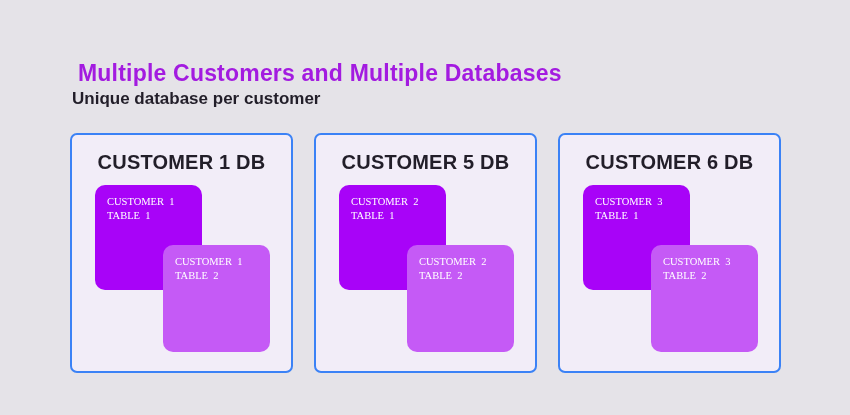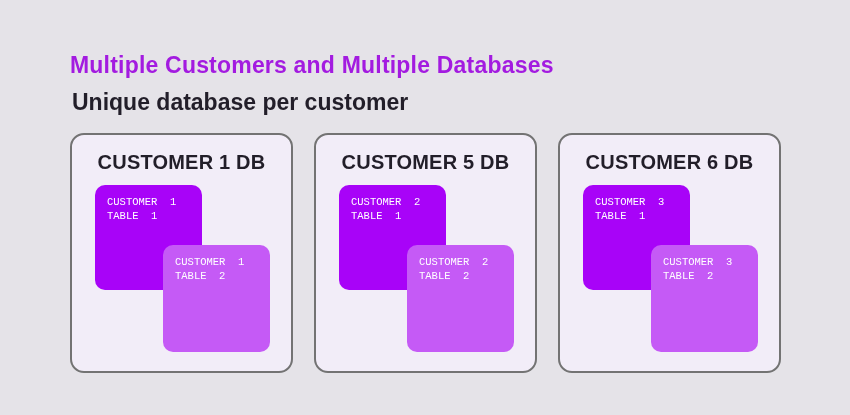--- a/index.html
+++ b/index.html
@@ -15,66 +15,66 @@
   }
   .page {
     position: relative;
     width: 850px;
     height: 415px;
   }
   .page-title {
     position: absolute;
     left: 70px;
     top: 52px;
-    margin: 0;
+    margin: 8px;
     font-size: 23px;
     font-weight: 800;
     letter-spacing: 0.2px;
     color: #a31be0;
   }
   .page-subtitle {
     position: absolute;
     left: 72px;
     top: 89px;
     margin: 0;
-    font-size: 23px;
+    font-size: 17px;
     font-weight: 700;
     color: #221e29;
   }
   .cards-row {
     position: absolute;
     left: 70px;
     top: 133px;
     display: flex;
     gap: 21px;
   }
   .db-card {
     position: relative;
     width: 219px;
     height: 236px;
     background: #f2edf8;
-    border: 2px solid #737373;
-    border-radius: 14px;
+    border: 2px solid #3b82f6;
+    border-radius: 7px;
     box-sizing: content-box;
   }
   .db-card-title {
     margin-top: 16px;
     text-align: center;
     font-size: 20px;
     font-weight: 800;
     letter-spacing: 0.2px;
     color: #221e29;
   }
   .table-box {
     position: absolute;
     width: 107px;
     height: 105px;
     border-radius: 10px;
     color: #ffffff;
-    font-family: Liberation Mono, monospace;
+    font-family: Liberation Serif, serif;
     font-size: 10.5px;
     line-height: 14px;
     padding: 10px 0 0 12px;
     box-sizing: border-box;
   }
   .table-box .tbl-line {
     white-space: pre;
   }
   .table-1 {
     left: 23px;

